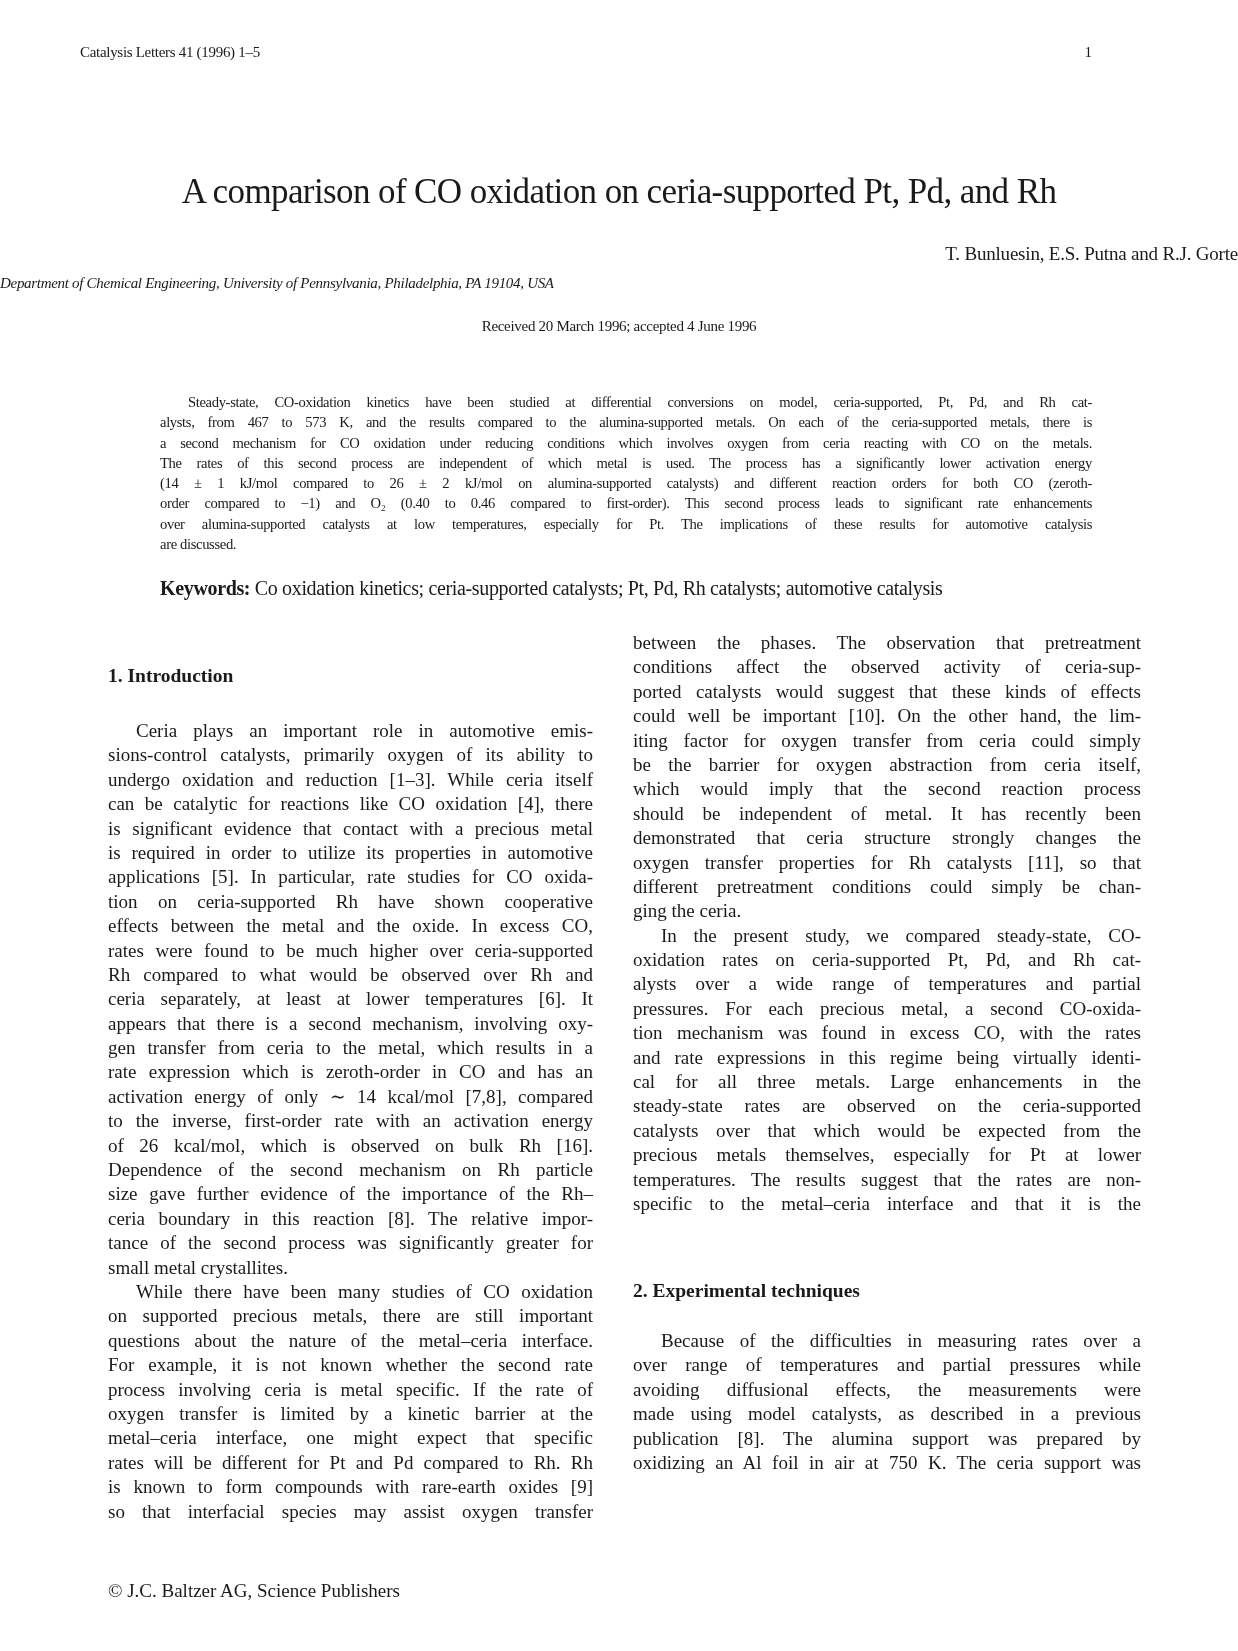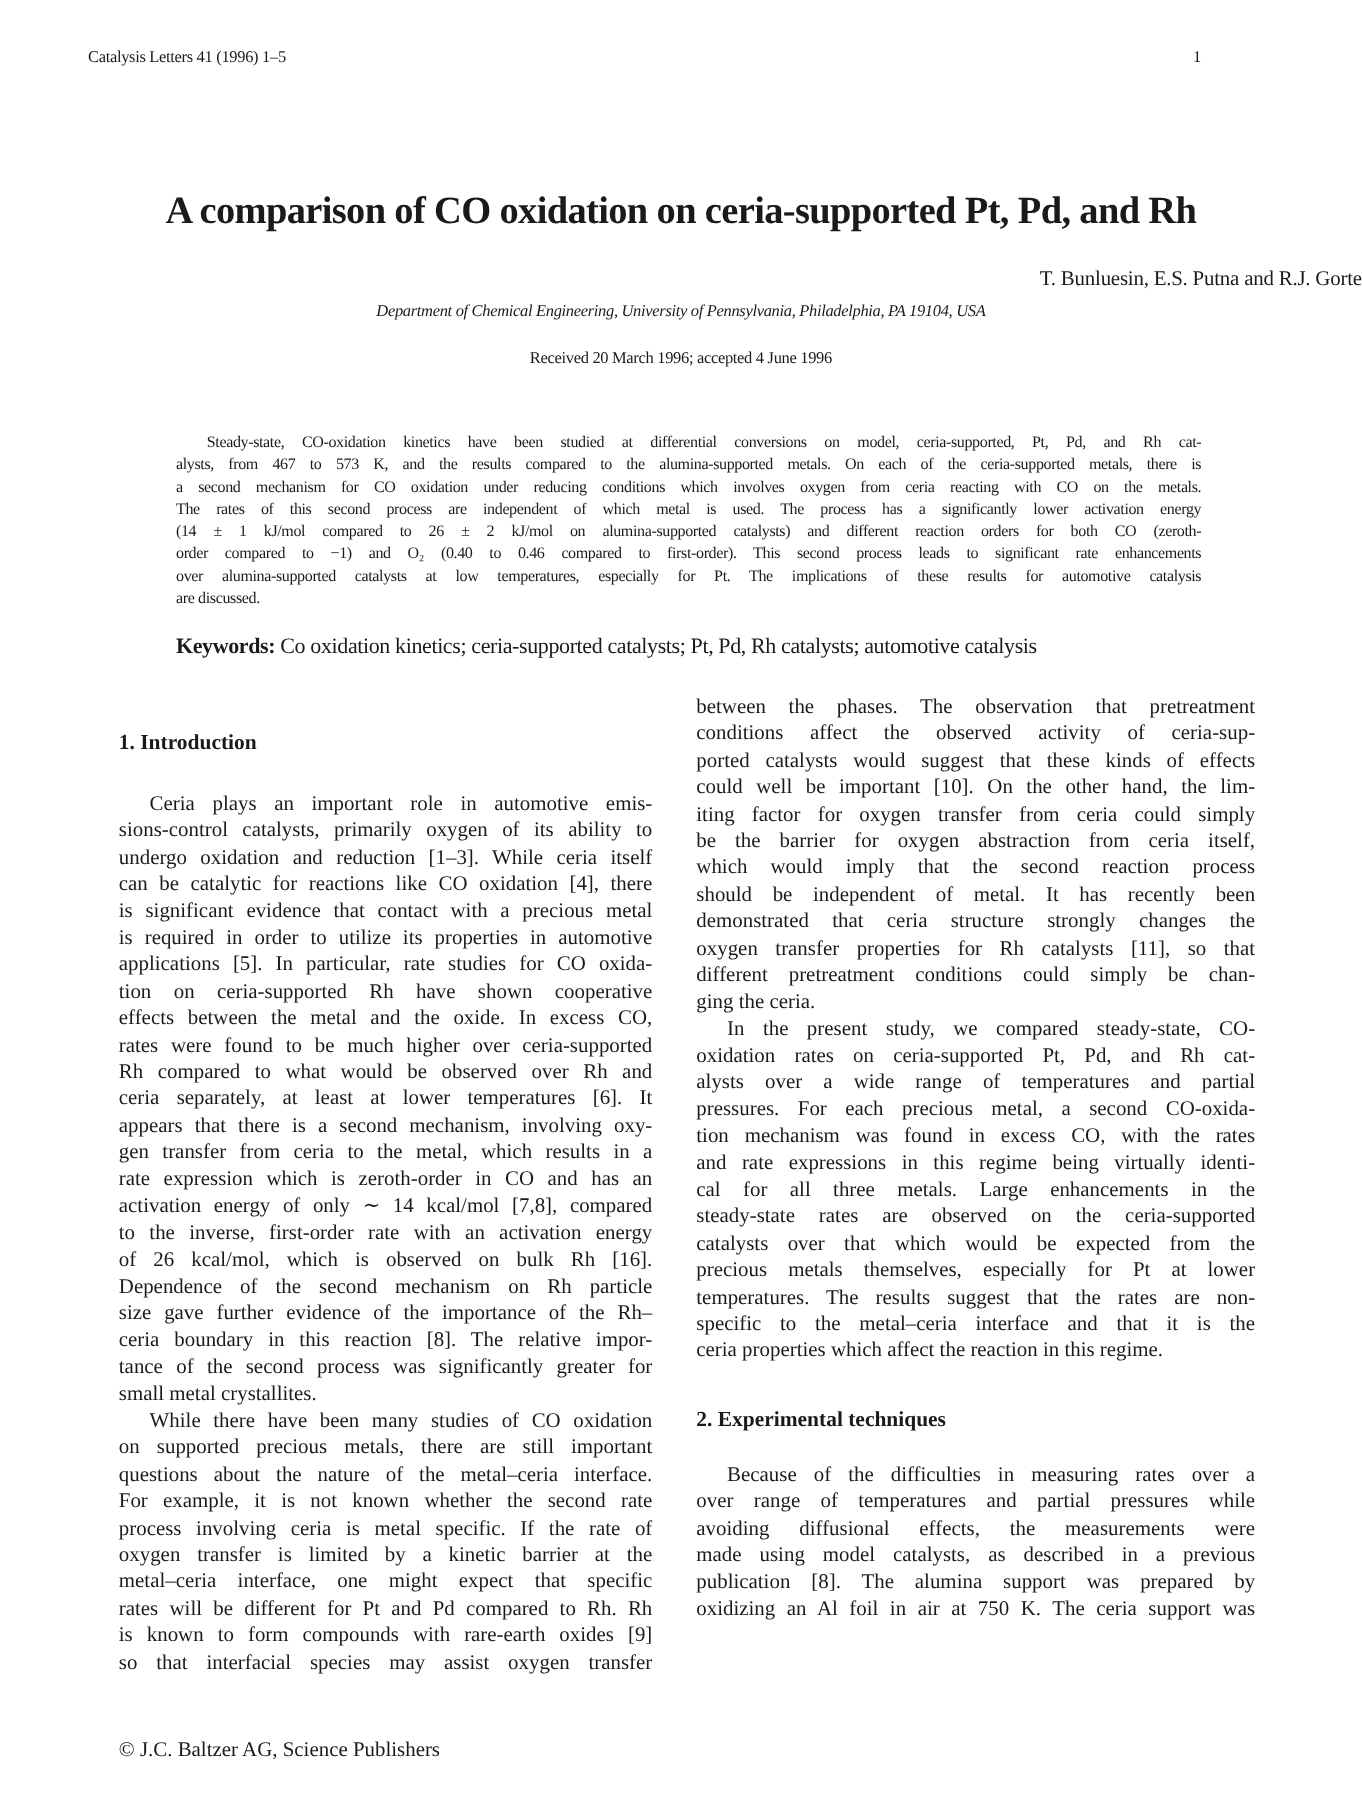--- a/index.html
+++ b/index.html
@@ -1,21 +1,21 @@
 <!DOCTYPE html>
 <html><head>
 <meta charset="utf-8">
 <style>
   html,body{margin:0;padding:0;background:#fff;}
   body{width:1238px;height:1651px;position:relative;overflow:hidden;color:#1a1a1a;font-family:"Liberation Serif","DejaVu Serif",serif;}
   .running-head{position:absolute;top:44px;left:80px;font-size:15px;letter-spacing:-0.3px;}
   .page-num{position:absolute;top:44px;right:146px;font-size:15px;}
   .title{position:absolute;top:172px;left:0;width:1238px;text-align:center;font-size:35px;letter-spacing:-0.6px;}
   .authors{position:absolute;top:243px;left:0;width:1238px;text-align:right;font-size:19px;letter-spacing:-0.2px;}
-  .affil{position:absolute;top:275px;left:0;width:1238px;text-align:center;font-size:15px;font-style:italic;letter-spacing:-0.3px;}
+  .affil{position:absolute;top:275px;left:0;width:1238px;text-align:left;font-size:15px;font-style:italic;letter-spacing:-0.3px;}
   .received{position:absolute;top:318px;left:0;width:1238px;text-align:center;font-size:15px;letter-spacing:-0.3px;}
   .abstract{position:absolute;top:392px;left:160px;width:932px;font-size:14.6px;letter-spacing:-0.35px;}
   .abstract .ln{height:20.3px;line-height:20.3px;text-align:justify;text-align-last:justify;white-space:nowrap;overflow:visible;}
   .abstract .ln.first{text-indent:28px;}
   .abstract .ln.last{text-align-last:left;}
   .keywords{position:absolute;top:577px;left:160px;font-size:20px;letter-spacing:-0.35px;text-align:right;}
   .keywords b{font-weight:bold;}
   .col{position:absolute;font-size:19px;}
   .col-left{top:668px;left:108px;width:485px;}
   .col-right{top:668px;left:633px;width:508px;}
@@ -27,21 +27,21 @@
   .h-exp{top:1342px;left:633px;}
   .col-left{top:719px;}
   .footer{position:absolute;top:1580px;left:108px;font-size:19px;}
 </style>
 </head>
 <body>
 
 <div class="running-head">Catalysis Letters 41 (1996) 1–5</div>
 <div class="page-num">1</div>
 
-<h1 class="title" style="margin:0;font-weight:bold;">A comparison of CO oxidation on ceria-supported Pt, Pd, and Rh</h1>
+<h1 class="title" style="margin:0;font-weight:normal;">A comparison of CO oxidation on ceria-supported Pt, Pd, and Rh</h1>
 <div class="authors">T. Bunluesin, E.S. Putna and R.J. Gorte</div>
 <div class="affil">Department of Chemical Engineering, University of Pennsylvania, Philadelphia, PA 19104, USA</div>
 <div class="received">Received 20 March 1996; accepted 4 June 1996</div>
 
 <div class="abstract">
   <div class="ln first">Steady-state, CO-oxidation kinetics have been studied at differential conversions on model, ceria-supported, Pt, Pd, and Rh cat-</div>
   <div class="ln">alysts, from 467 to 573 K, and the results compared to the alumina-supported metals. On each of the ceria-supported metals, there is</div>
   <div class="ln">a second mechanism for CO oxidation under reducing conditions which involves oxygen from ceria reacting with CO on the metals.</div>
   <div class="ln">The rates of this second process are independent of which metal is used. The process has a significantly lower activation energy</div>
   <div class="ln">(14 ± 1 kJ/mol compared to 26 ± 2 kJ/mol on alumina-supported catalysts) and different reaction orders for both CO (zeroth-</div>
@@ -111,21 +111,20 @@
   <div class="ln">alysts over a wide range of temperatures and partial</div>
   <div class="ln">pressures. For each precious metal, a second CO-oxida-</div>
   <div class="ln">tion mechanism was found in excess CO, with the rates</div>
   <div class="ln">and rate expressions in this regime being virtually identi-</div>
   <div class="ln">cal for all three metals. Large enhancements in the</div>
   <div class="ln">steady-state rates are observed on the ceria-supported</div>
   <div class="ln">catalysts over that which would be expected from the</div>
   <div class="ln">precious metals themselves, especially for Pt at lower</div>
   <div class="ln">temperatures. The results suggest that the rates are non-</div>
   <div class="ln">specific to the metal–ceria interface and that it is the</div>
-  <div class="ln last">ceria properties which affect the reaction in this regime.</div>
 </div>
 
 <h2 class="heading h-exp" style="margin:0;top:1280px;">2. Experimental techniques</h2>
 
 <div class="col col-right" style="top:1329px;">
   <div class="ln ind">Because of the difficulties in measuring rates over a</div>
   <div class="ln">over range of temperatures and partial pressures while</div>
   <div class="ln">avoiding diffusional effects, the measurements were</div>
   <div class="ln">made using model catalysts, as described in a previous</div>
   <div class="ln">publication [8]. The alumina support was prepared by</div>

